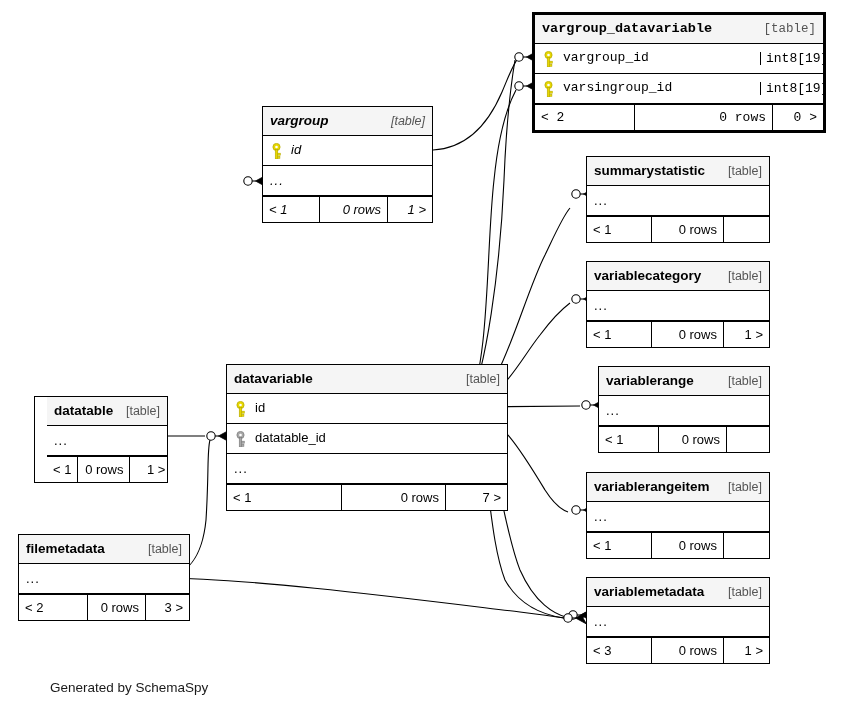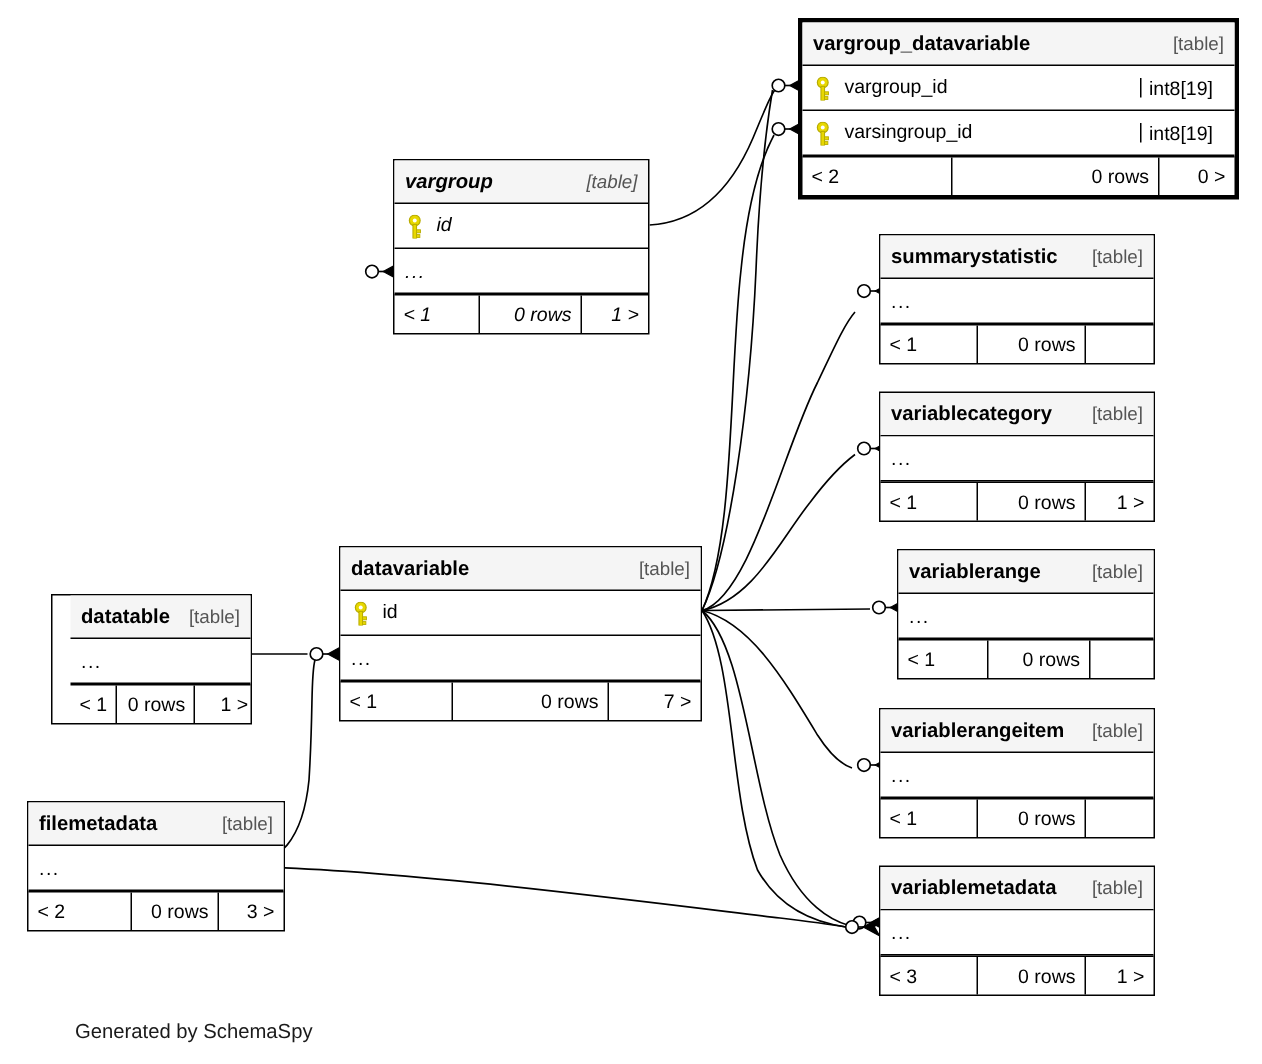--- a/index.html
+++ b/index.html
@@ -223,21 +223,21 @@
         <path class="edge-cap-foot" d="M 266.5 175 L 255.5 181 L 266.5 187 L 263 181 Z"></path>
       </g>
       <g>
         <circle class="edge-cap-circle" cx="211" cy="436" r="4.2"></circle>
         <path class="edge-path" d="M 215.2 436 L 219 436"></path>
         <path class="edge-cap-foot" d="M 229.5 430 L 218.5 436 L 229.5 442 L 226 436 Z"></path>
       </g>
     </svg>
 
   <div id="nodes">
-      <div class="tbl focal" style="left: 532px; top: 12px; width: 294px;">
+      <div class="tbl focal" style="left: 532px; top: 12px; width: 294px; font-family: Liberation Mono, monospace;">
         <div class="tbl-head">
           <span class="tbl-name">vargroup_datavariable</span>
           <span class="tbl-kind">[table]</span>
         </div>
         <div class="col-row">
           <div class="col-main">
             <span class="keyicon"><svg viewBox="0 0 13 17" width="13" height="17" aria-hidden="true">
                 <circle cx="6.5" cy="4" r="3.6" fill="#e8d800" stroke="#b8ac00" stroke-width="0.8"></circle>
                 <circle cx="6.5" cy="4" r="1.3" fill="#ffffff"></circle>
                 <rect x="5.3" y="6.6" width="2.4" height="9.4" fill="#e8d800" stroke="#b8ac00" stroke-width="0.7"></rect>
@@ -368,39 +368,51 @@
           <div class="col-main">
             <span class="col-ellipsis">...</span>
           </div>
         </div>
         <div class="tbl-foot">
           <div class="foot-cell foot-left" style="flex: 1 1 auto;">&lt; 3</div>
           <div class="foot-cell foot-mid" style="flex: 0 0 72px;">0 rows</div>
           <div class="foot-cell foot-right" style="flex: 0 0 46px;">1 &gt;</div>
         </div>
       </div>
-      <div class="tbl" style="left: 226px; top: 364px; width: 242px;">
+      <div class="tbl" style="left: 226px; top: 364px; width: 282px;">
         <div class="tbl-head">
           <span class="tbl-name">datavariable</span>
           <span class="tbl-kind">[table]</span>
         </div>
         <div class="col-row">
           <div class="col-main">
             <span class="keyicon"><svg viewBox="0 0 13 17" width="13" height="17" aria-hidden="true">
                 <circle cx="6.5" cy="4" r="3.6" fill="#e8d800" stroke="#b8ac00" stroke-width="0.8"></circle>
                 <circle cx="6.5" cy="4" r="1.3" fill="#ffffff"></circle>
                 <rect x="5.3" y="6.6" width="2.4" height="9.4" fill="#e8d800" stroke="#b8ac00" stroke-width="0.7"></rect>
                 <rect x="7.7" y="10.2" width="2.6" height="2" fill="#e8d800" stroke="#b8ac00" stroke-width="0.6"></rect>
                 <rect x="7.7" y="13.4" width="2.2" height="1.9" fill="#e8d800" stroke="#b8ac00" stroke-width="0.6"></rect>
               </svg></span>
             <span class="col-name">id</span>
           </div>
         </div>
         <div class="col-row">
           <div class="col-main">
+            <span class="keyicon"><svg viewBox="0 0 13 17" width="13" height="17" aria-hidden="true">
+                <circle cx="6.5" cy="4" r="3.6" fill="#a8a8a8" stroke="#7d7d7d" stroke-width="0.8"></circle>
+                <circle cx="6.5" cy="4" r="1.3" fill="#ffffff"></circle>
+                <rect x="5.3" y="6.6" width="2.4" height="9.4" fill="#a8a8a8" stroke="#7d7d7d" stroke-width="0.7"></rect>
+                <rect x="7.7" y="10.2" width="2.6" height="2" fill="#a8a8a8" stroke="#7d7d7d" stroke-width="0.6"></rect>
+                <rect x="7.7" y="13.4" width="2.2" height="1.9" fill="#a8a8a8" stroke="#7d7d7d" stroke-width="0.6"></rect>
+              </svg></span>
+            <span class="col-name">datatable_id</span>
+          </div>
+        </div>
+        <div class="col-row">
+          <div class="col-main">
             <span class="col-ellipsis">...</span>
           </div>
         </div>
         <div class="tbl-foot">
           <div class="foot-cell foot-left" style="flex: 1 1 auto;">&lt; 1</div>
           <div class="foot-cell foot-mid" style="flex: 0 0 104px;">0 rows</div>
           <div class="foot-cell foot-right" style="flex: 0 0 62px;">7 &gt;</div>
         </div>
       </div>
       <div class="tbl" style="left: 34px; top: 396px; width: 134px; padding-left: 12px;">

